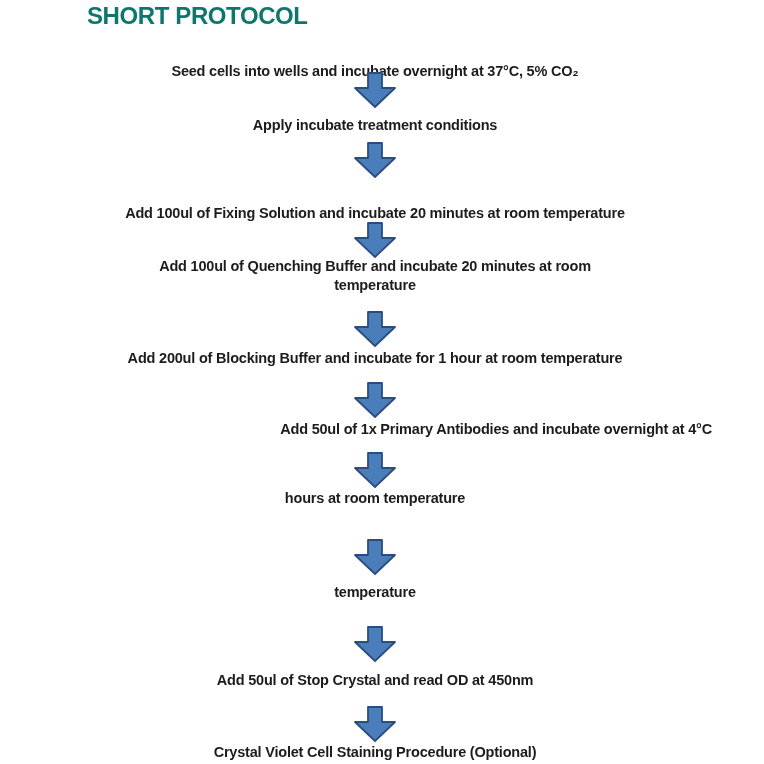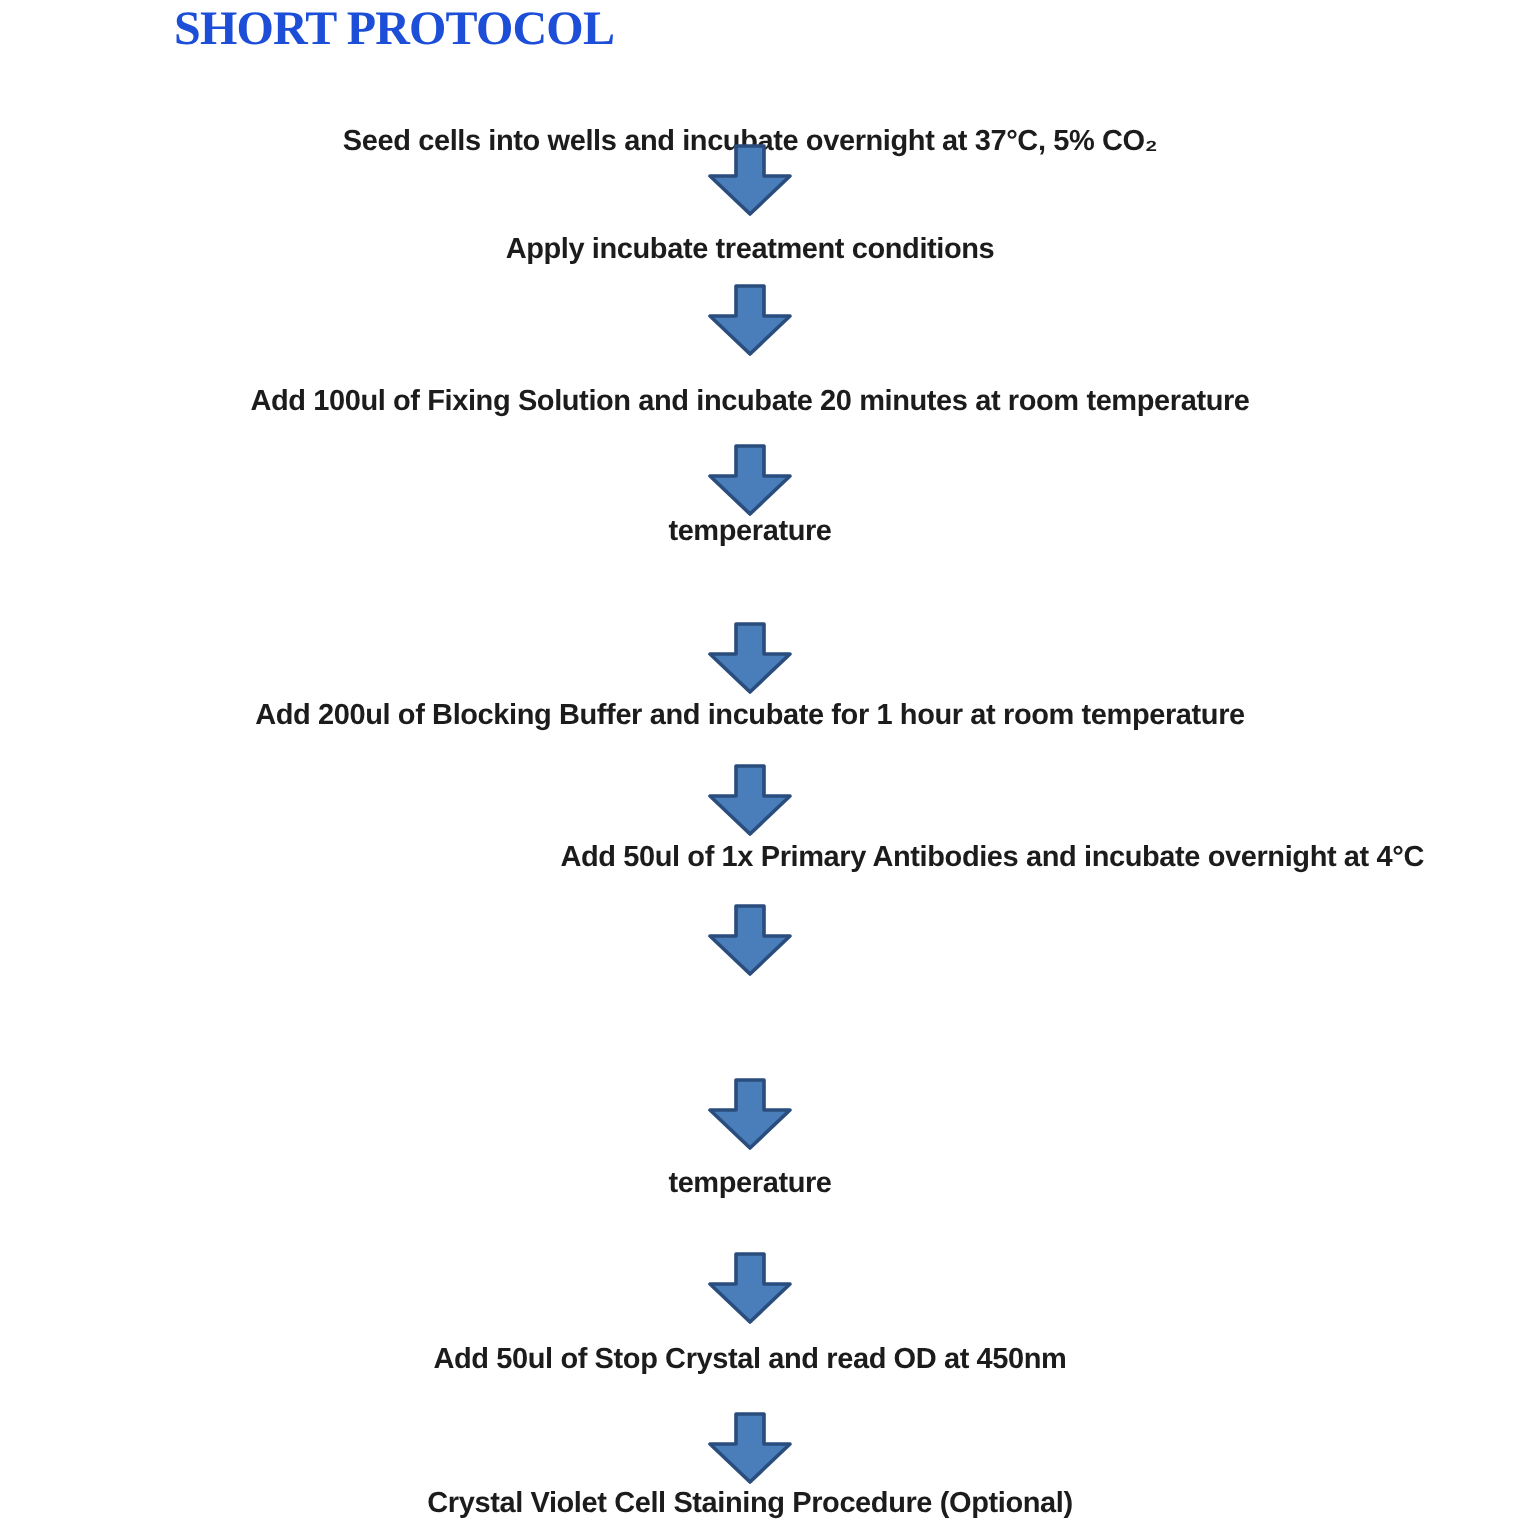--- a/index.html
+++ b/index.html
@@ -2,21 +2,21 @@
 <html><head>
 <meta charset="utf-8">
 <style>
   html,body{margin:0;padding:0;background:#ffffff;}
   .canvas{
     position:relative;width:764px;height:764px;background:#ffffff;overflow:hidden;
     font-family:"Liberation Sans","DejaVu Sans",sans-serif;
   }
   .title{
     position:absolute;left:87px;top:2px;
-    font-size:24px;font-weight:bold;color:#1d4ed8;letter-spacing:-0.4px;white-space:nowrap;font-family:Liberation Serif, serif;
+    font-size:24px;font-weight:bold;color:#0f766e;letter-spacing:-0.4px;white-space:nowrap;
   }
   .step{
     position:absolute;left:38px;width:674px;text-align:center;
     font-weight:bold;font-size:14.5px;line-height:19px;color:#1c1c1c;letter-spacing:-0.2px;
   }
   .step-line{white-space:nowrap;}
   .arrow{position:absolute;left:354px;width:42px;height:36px;line-height:0;}
   .arrow svg{display:block;}
 </style>
 </head>
@@ -24,33 +24,35 @@
 
 <div class="canvas">
   <div class="title">SHORT PROTOCOL</div>
   <div id="flow">
       <div class="step" style="top: 42px; margin-top: 20px;">
         <div class="step-line">Seed cells into wells and incubate overnight at 37°C, 5% CO₂</div>
       </div>
       <div class="step" style="top: 116px;">
         <div class="step-line">Apply incubate treatment conditions</div>
       </div>
-      <div class="step" style="top: 192px;">
+      <div class="step" style="top: 204px;">
         <div class="step-line">Add 100ul of Fixing Solution and incubate 20 minutes at room temperature</div>
       </div>
       <div class="step" style="top: 257px;">
+        <div class="step-line">Add 100ul of Quenching Buffer and incubate 20 minutes at room</div>
         <div class="step-line">temperature</div>
       </div>
       <div class="step" style="top: 349px;">
         <div class="step-line">Add 200ul of Blocking Buffer and incubate for 1 hour at room temperature</div>
       </div>
       <div class="step" style="top: 420px; text-align: right;">
         <div class="step-line">Add 50ul of 1x Primary Antibodies and incubate overnight at 4°C</div>
       </div>
       <div class="step" style="top: 489px;">
+        <div class="step-line">hours at room temperature</div>
       </div>
       <div class="step" style="top: 583px;">
         <div class="step-line">temperature</div>
       </div>
       <div class="step" style="top: 671px;">
         <div class="step-line">Add 50ul of Stop Crystal and read OD at 450nm</div>
       </div>
       <div class="step" style="top: 743px;">
         <div class="step-line">Crystal Violet Cell Staining Procedure (Optional)</div>
       </div>

